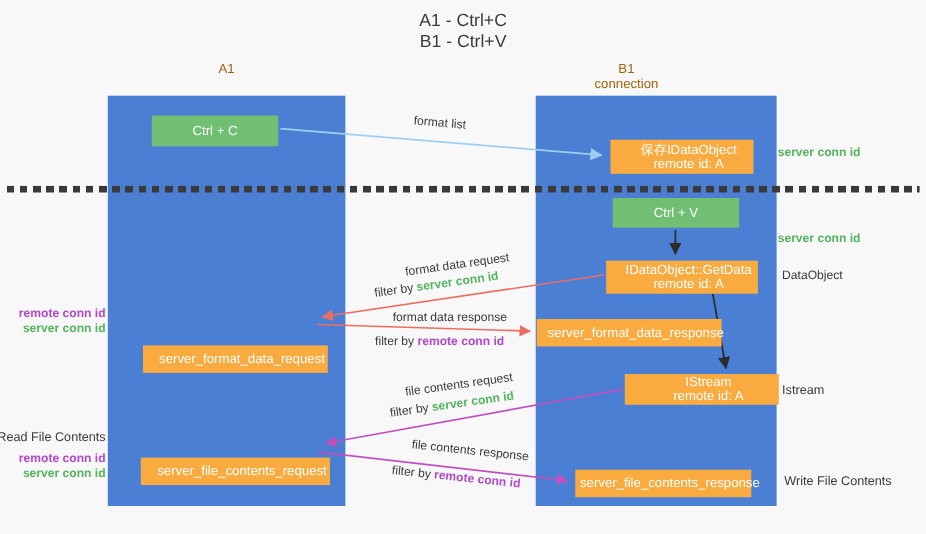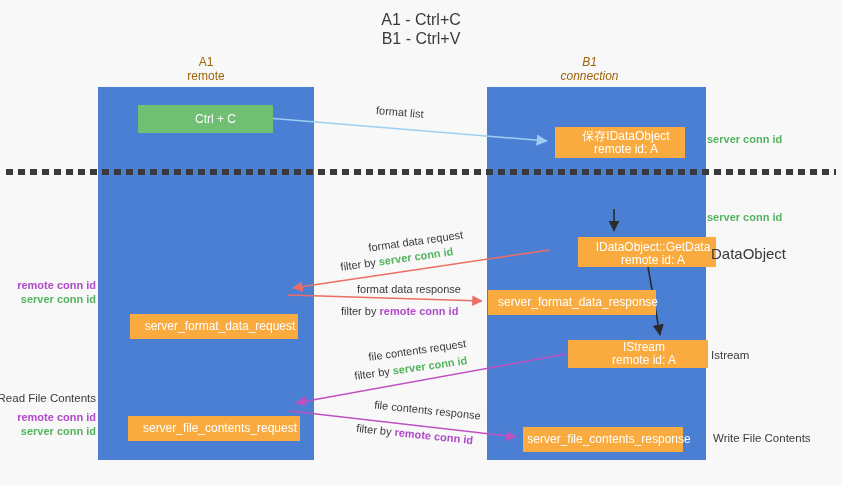--- a/index.html
+++ b/index.html
@@ -16,21 +16,21 @@
   }
   html,body{margin:0;padding:0;background:#f8f8f8;}
   .canvas{
     position:relative;width:842px;height:485px;background:#f8f8f8;
     font-family:"Liberation Sans",sans-serif;color:var(--ink);overflow:hidden;
   }
   .abs{position:absolute;}
   .title{left:0;right:0;top:10px;text-align:center;font-size:16px;line-height:19px;color:#3a3a3a;}
   .col-header{top:55px;text-align:center;font-size:12px;line-height:14px;color:#a16207;}
   .col-header.a1{left:98px;width:216px;}
-  .col-header.b1{left:480px;width:219px;font-style:italic;}
+  .col-header.b1{left:460px;width:219px;}
   .lifeline{top:87px;height:373px;background:var(--column-blue);}
   .lifeline.a1{left:98px;width:216px;}
   .lifeline.b1{left:487px;width:219px;}
   .divider{left:6px;top:169px;width:830px;height:6px;
     background:repeating-linear-gradient(90deg,#3a3a3a 0 7px,transparent 7px 12px);}
   .box{display:flex;flex-direction:column;align-items:center;justify-content:center;
     color:#fff;text-align:center;font-size:12px;line-height:13px;}
   .green{background:var(--box-green);}
   .orange{background:var(--box-orange);font-size:12px;padding-left:12px;}
   .lbl{font-size:11px;white-space:nowrap;color:#3a3a3a;}
@@ -52,21 +52,20 @@
 
 <div class="canvas">
 
   <div class="abs title">
     <div>A1 - Ctrl+C</div>
     <div>B1 - Ctrl+V</div>
   </div>
 
   <div class="abs col-header a1">
     <div>A1</div>
-    <div>remote</div>
   </div>
   <div class="abs col-header b1">
     <div>B1</div>
     <div>connection</div>
   </div>
 
   <div class="abs lifeline a1"></div>
   <div class="abs lifeline b1"></div>
 
   <div class="abs divider"></div>
@@ -88,31 +87,34 @@
     </defs>
     <line class="s-blue" x1="255" y1="117" x2="547" y2="141" stroke-width="1.6" marker-end="url(#m-blue)"></line>
     <line class="s-black" x1="614" y1="209" x2="614" y2="231" stroke-width="1.6" marker-end="url(#m-black)"></line>
     <line class="s-red" x1="549" y1="250" x2="293" y2="288" stroke-width="1.5" marker-end="url(#m-red)"></line>
     <line class="s-red" x1="288" y1="295" x2="482" y2="301" stroke-width="1.5" marker-end="url(#m-red)"></line>
     <line class="s-black" x1="648" y1="267" x2="660" y2="335" stroke-width="1.6" marker-end="url(#m-black)"></line>
     <line class="s-mag" x1="566" y1="354" x2="296" y2="403" stroke-width="1.5" marker-end="url(#m-mag)"></line>
     <line class="s-mag" x1="290" y1="411" x2="516" y2="437" stroke-width="1.5" marker-end="url(#m-mag)"></line>
   </svg>
 
-  <div class="abs box green" style="left:138px;top:105px;width:115px;height:28px;padding-left:20px;">
+  <div class="abs box green" style="left:138px;top:105px;width:115px;height:28px;">
     <span>Ctrl + C</span>
   </div>
 
   <div class="abs box orange" style="left:555px;top:127px;width:118px;height:31px;">
     <span>保存IDataObject</span>
     <span>remote id: A</span>
   </div>
 
+  <div class="abs box green" style="left:557px;top:180px;width:115px;height:27px;">
+    <span>Ctrl + V</span>
+  </div>
 
-  <div class="abs box orange" style="left:578px;top:237px;width:126px;height:30px;justify-content:flex-end;">
+  <div class="abs box orange" style="left:551px;top:237px;width:126px;height:30px;">
     <span>IDataObject::GetData</span>
     <span>remote id: A</span>
   </div>
 
   <div class="abs box orange" style="left:130px;top:278px;width:156px;height:25px;margin-top:36px;">
     <span>server_format_data_request</span>
   </div>
 
   <div class="abs box orange" style="left:488px;top:290px;width:156px;height:25px;">
     <span>server_format_data_response</span>
@@ -148,21 +150,21 @@
     <span>filter by </span><span class="green-t">server conn id</span>
   </div>
 
   <div class="abs lbl" style="left:374px;top:404px;transform:rotate(6deg);">file contents response</div>
   <div class="abs lbl" style="left:356px;top:428px;transform:rotate(6deg);">
     <span>filter by </span><span class="purple-t">remote conn id</span>
   </div>
 
   <div class="abs lbl green-t" style="left:707px;top:133px;">server conn id</div>
   <div class="abs lbl green-t" style="left:707px;top:211px;">server conn id</div>
-  <div class="abs lbl" style="left:711px;top:245px;font-size:15px;">DataObject</div>
+  <div class="abs lbl" style="left:711px;top:245px;font-size:11px;">DataObject</div>
   <div class="abs lbl" style="left:711px;top:349px;font-size:11.5px;">Istream</div>
   <div class="abs lbl" style="left:713px;top:432px;font-size:11.5px;">Write File Contents</div>
 
   <div class="abs lbl purple-t right-align" style="right:746px;top:279px;">remote conn id</div>
   <div class="abs lbl green-t right-align" style="right:746px;top:293px;">server conn id</div>
   <div class="abs lbl right-align" style="right:746px;top:392px;font-size:11.5px;">Read File Contents</div>
   <div class="abs lbl purple-t right-align" style="right:746px;top:411px;">remote conn id</div>
   <div class="abs lbl green-t right-align" style="right:746px;top:425px;">server conn id</div>
 
 </div>

